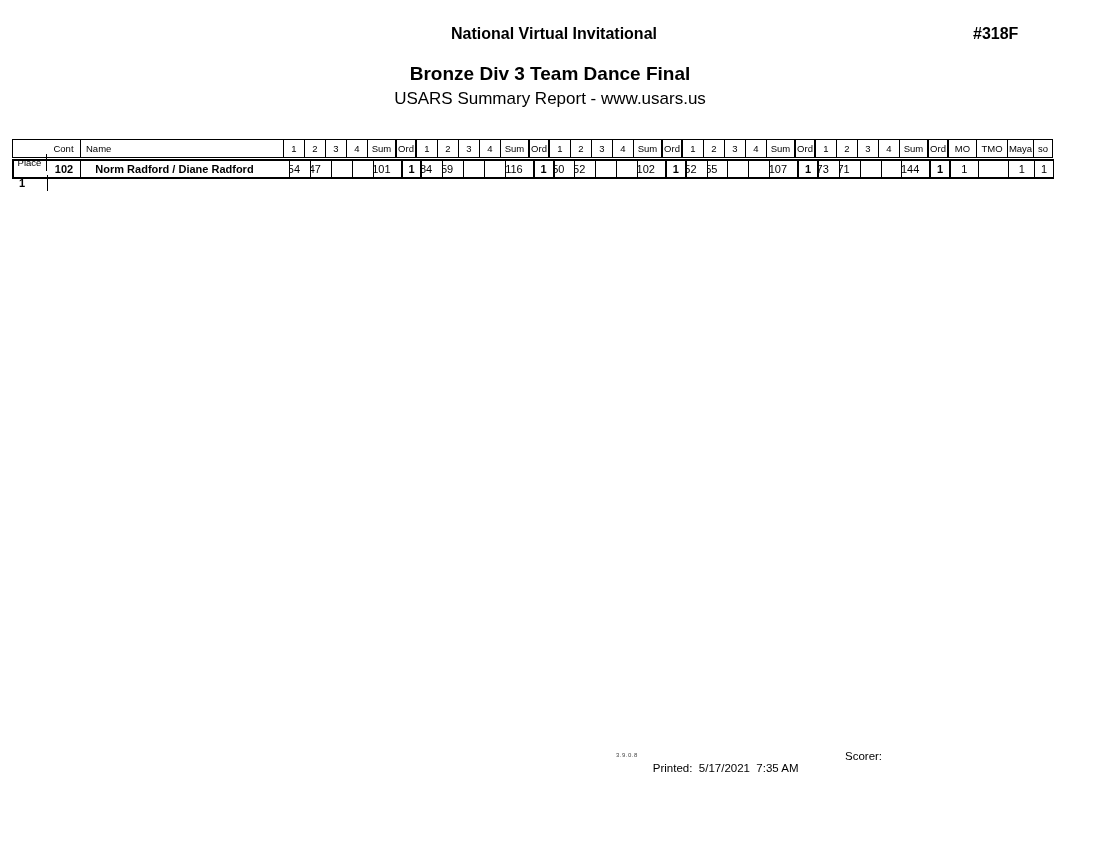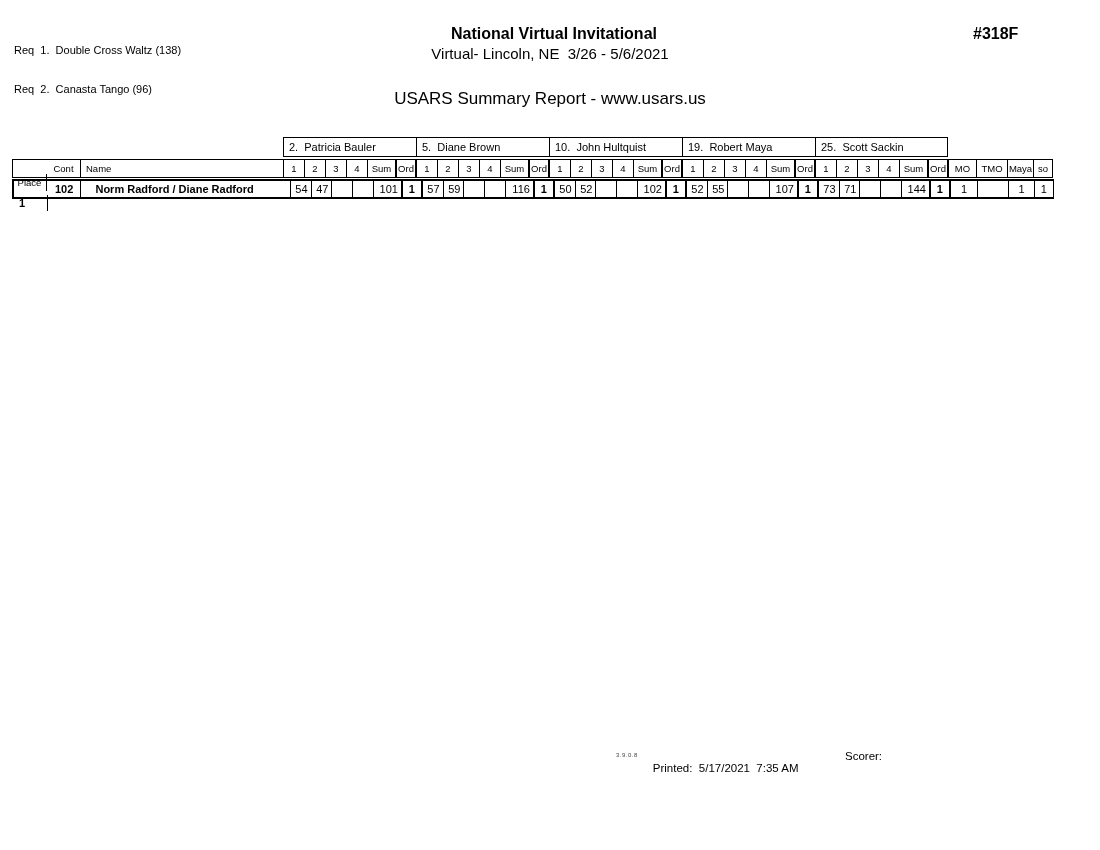--- a/index.html
+++ b/index.html
@@ -48,58 +48,47 @@
   .w-name  { width: 203px; }
   .w-s     { width: 21px; }
   .w-sum   { width: 27px; }
   .w-ord   { width: 22px; }
   .w-mo    { width: 28px; }
   .w-tmo   { width: 31px; }
   .w-rule  { width: 26px; }
   .w-so    { width: 18px; }
 
   .left { justify-content: flex-start; padding-left: 5px; }
-  .num  { justify-content: flex-end; padding-right: 3px; }
+  .num  { justify-content: flex-end; padding-right: 10px; }
   .b    { font-weight: bold; }
   .c-sum { border-right: none; }
   .c-ord { border-left: 2px solid #000; border-right: 2px solid #000; }
   .c-last { border-right: none; }
   .data-row .w-name { padding-left: 6px; margin-left: 8px; }
   .data-row .w-place { justify-content: flex-start; padding-left: 5px; }
 
   
   .footer-version { position: absolute; left: 616px; top: 752px; font-size: 6px; color: #444; letter-spacing: 0.5px; }
   .footer-printed { position: absolute; left: 640px; top: 750px; font-size: 11.5px; white-space: pre; }
   .footer-scorer  { position: absolute; left: 845px; top: 750px; font-size: 11.5px; }
 </style>
 </head>
 <body>
 
 <div class="report">
 
-  <div class="req-block">
-    <div>Req  1.  Double Cross Waltz (138)</div>
-    <div>Req  2.  Canasta Tango (96)</div>
-  </div>
 
   <div class="t1">National Virtual Invitational</div>
-  <div class="t2">Virtual- Lincoln, NE  3/26 - 5/6/2021</div>
+  <div class="t3">Bronze Div 3 Team Dance Final</div>
   <div class="t4">USARS Summary Report - www.usars.us</div>
 
   <div class="event-number">#318F</div>
 
   <div class="tbl">
 
-    <div class="judges-row">
-      <div class="judge-box">2.  Patricia Bauler</div>
-      <div class="judge-box">5.  Diane Brown</div>
-      <div class="judge-box">10.  John Hultquist</div>
-      <div class="judge-box">19.  Robert Maya</div>
-      <div class="judge-box">25.  Scott Sackin</div>
-    </div>
 
     <div class="hdr-row">
       <div class="cell w-place">Place</div>
       <div class="cell w-cont">Cont</div>
       <div class="cell w-name left">Name</div>
 
       <div class="cell w-s">1</div>
       <div class="cell w-s">2</div>
       <div class="cell w-s">3</div>
       <div class="cell w-s">4</div>
@@ -145,21 +134,21 @@
       <div class="cell w-cont b">102</div>
       <div class="cell w-name left b">Norm Radford / Diane Radford</div>
 
       <div class="cell w-s num">54</div>
       <div class="cell w-s num">47</div>
       <div class="cell w-s num"></div>
       <div class="cell w-s num"></div>
       <div class="cell w-sum c-sum num">101</div>
       <div class="cell w-ord c-ord b">1</div>
 
-      <div class="cell w-s num">57</div>
+      <div class="cell w-s num">84</div>
       <div class="cell w-s num">59</div>
       <div class="cell w-s num"></div>
       <div class="cell w-s num"></div>
       <div class="cell w-sum c-sum num">116</div>
       <div class="cell w-ord c-ord b">1</div>
 
       <div class="cell w-s num">50</div>
       <div class="cell w-s num">52</div>
       <div class="cell w-s num"></div>
       <div class="cell w-s num"></div>

